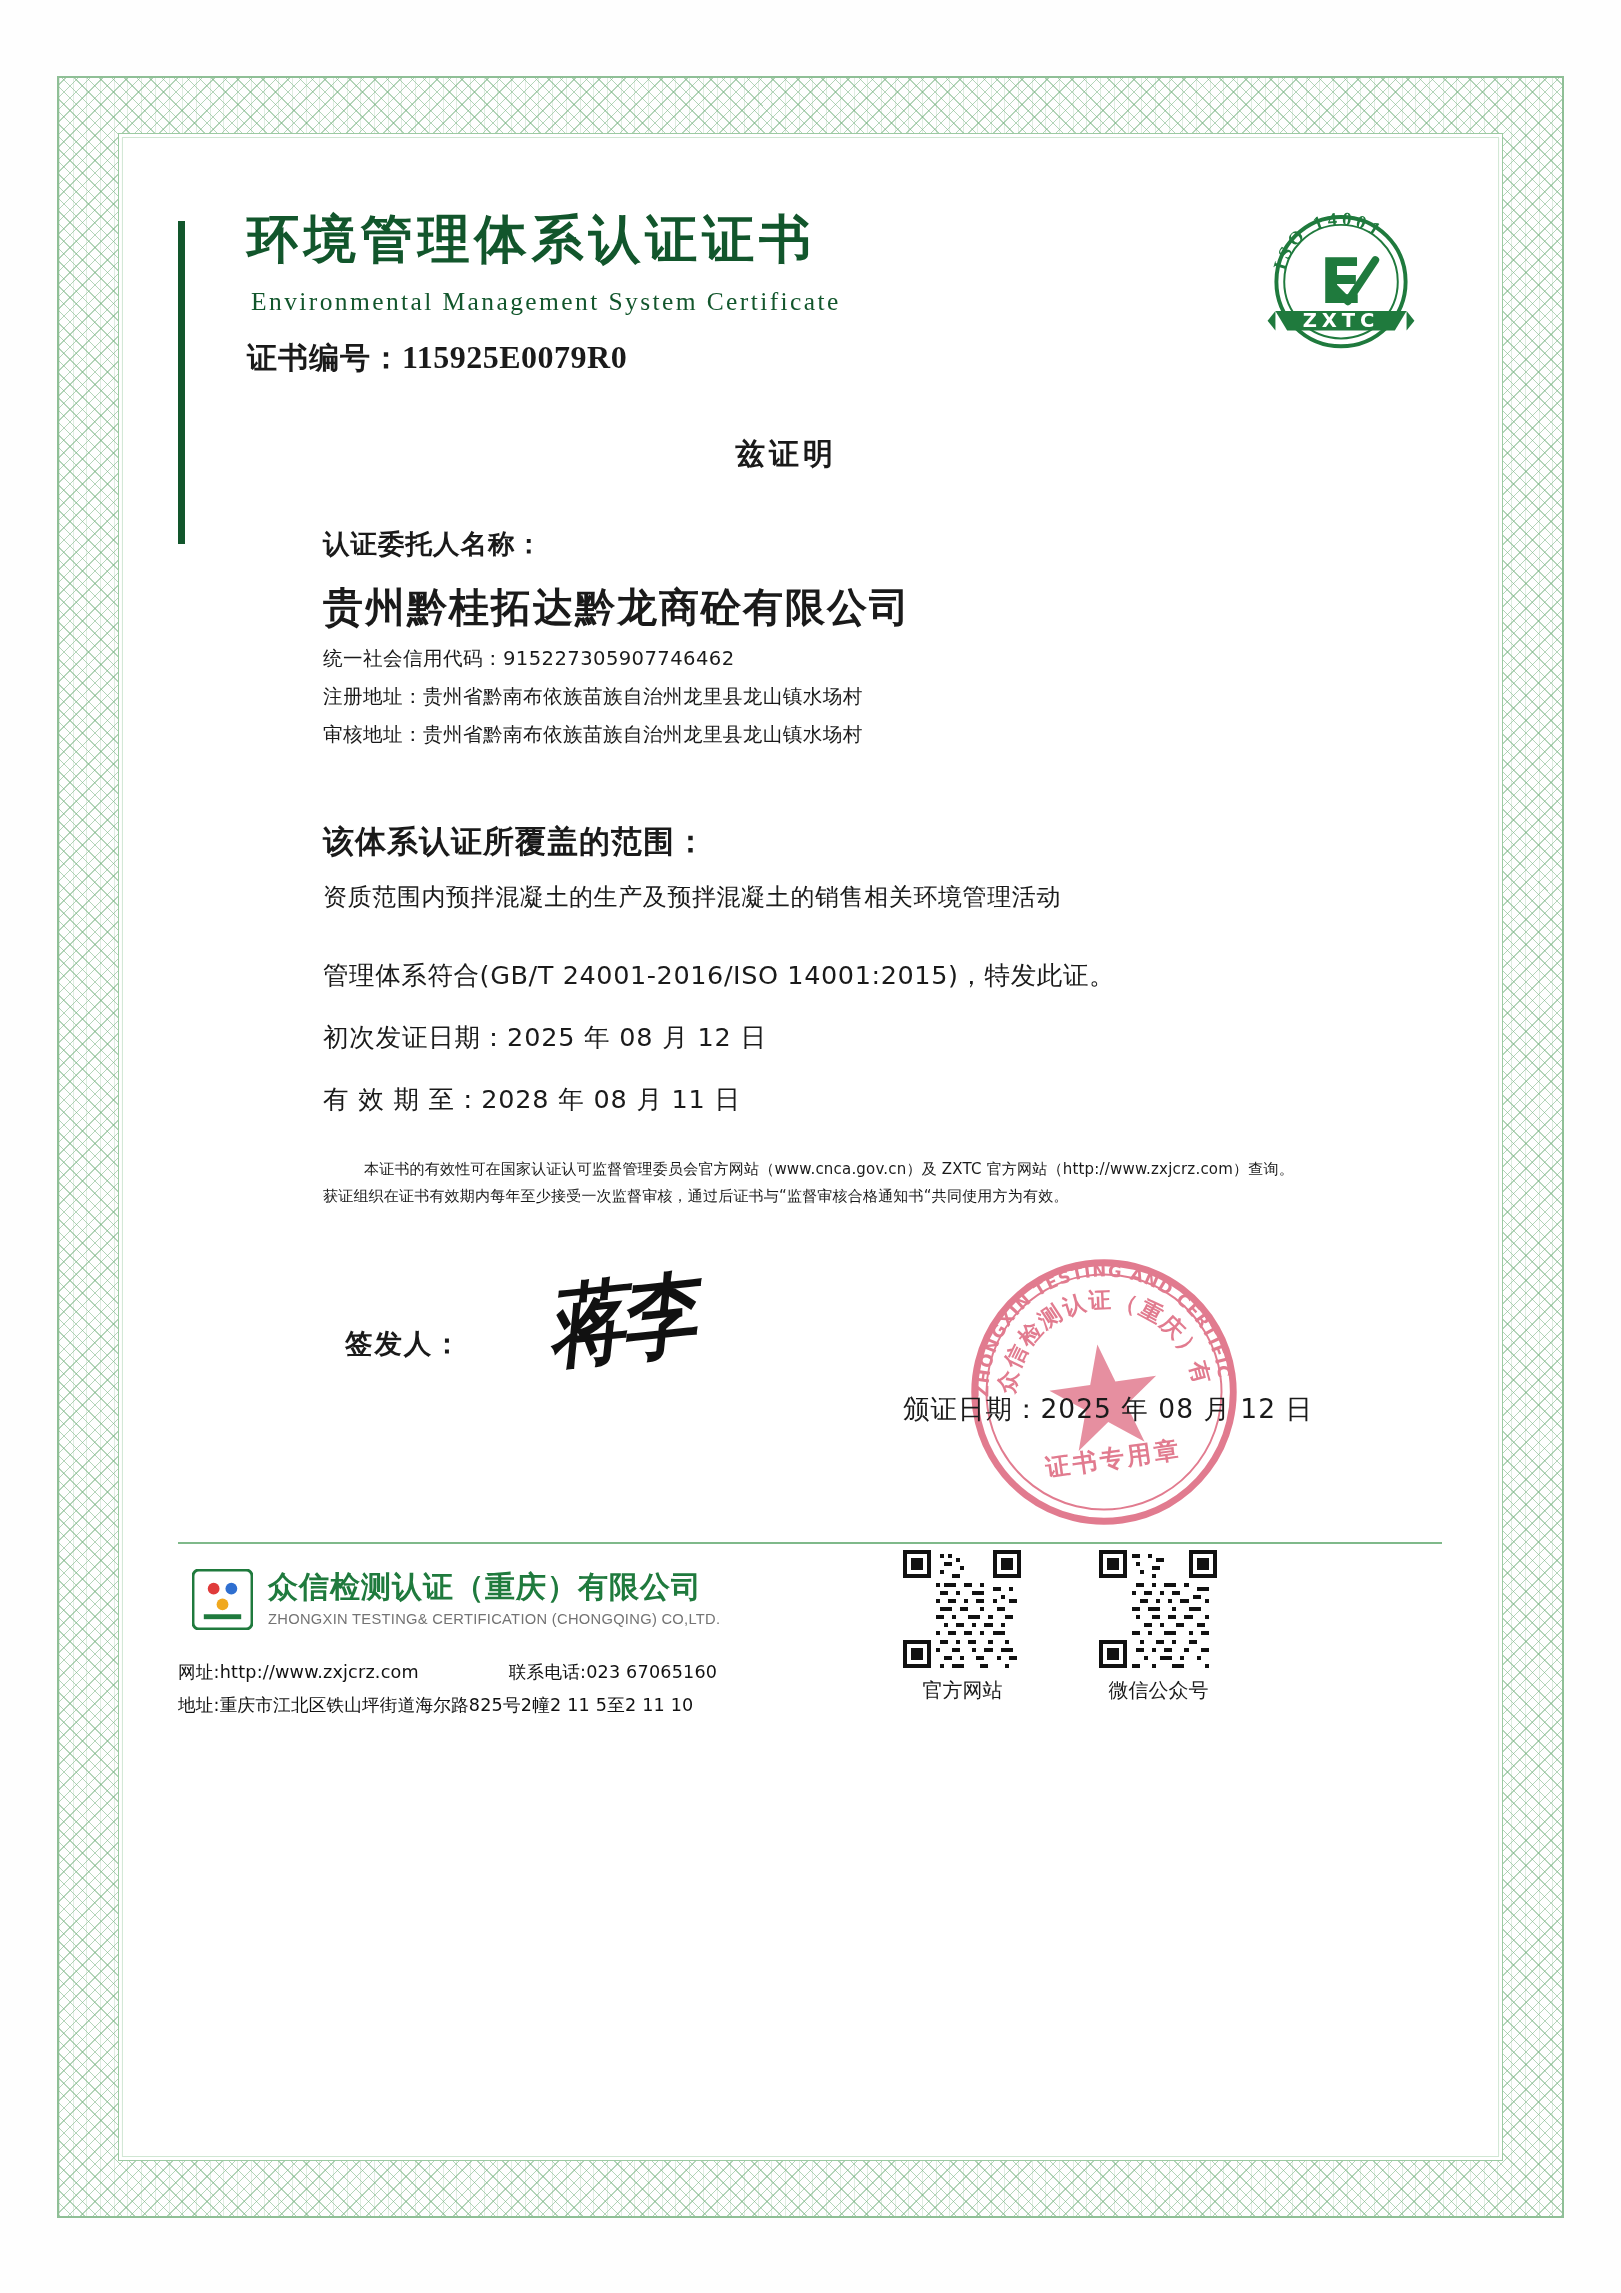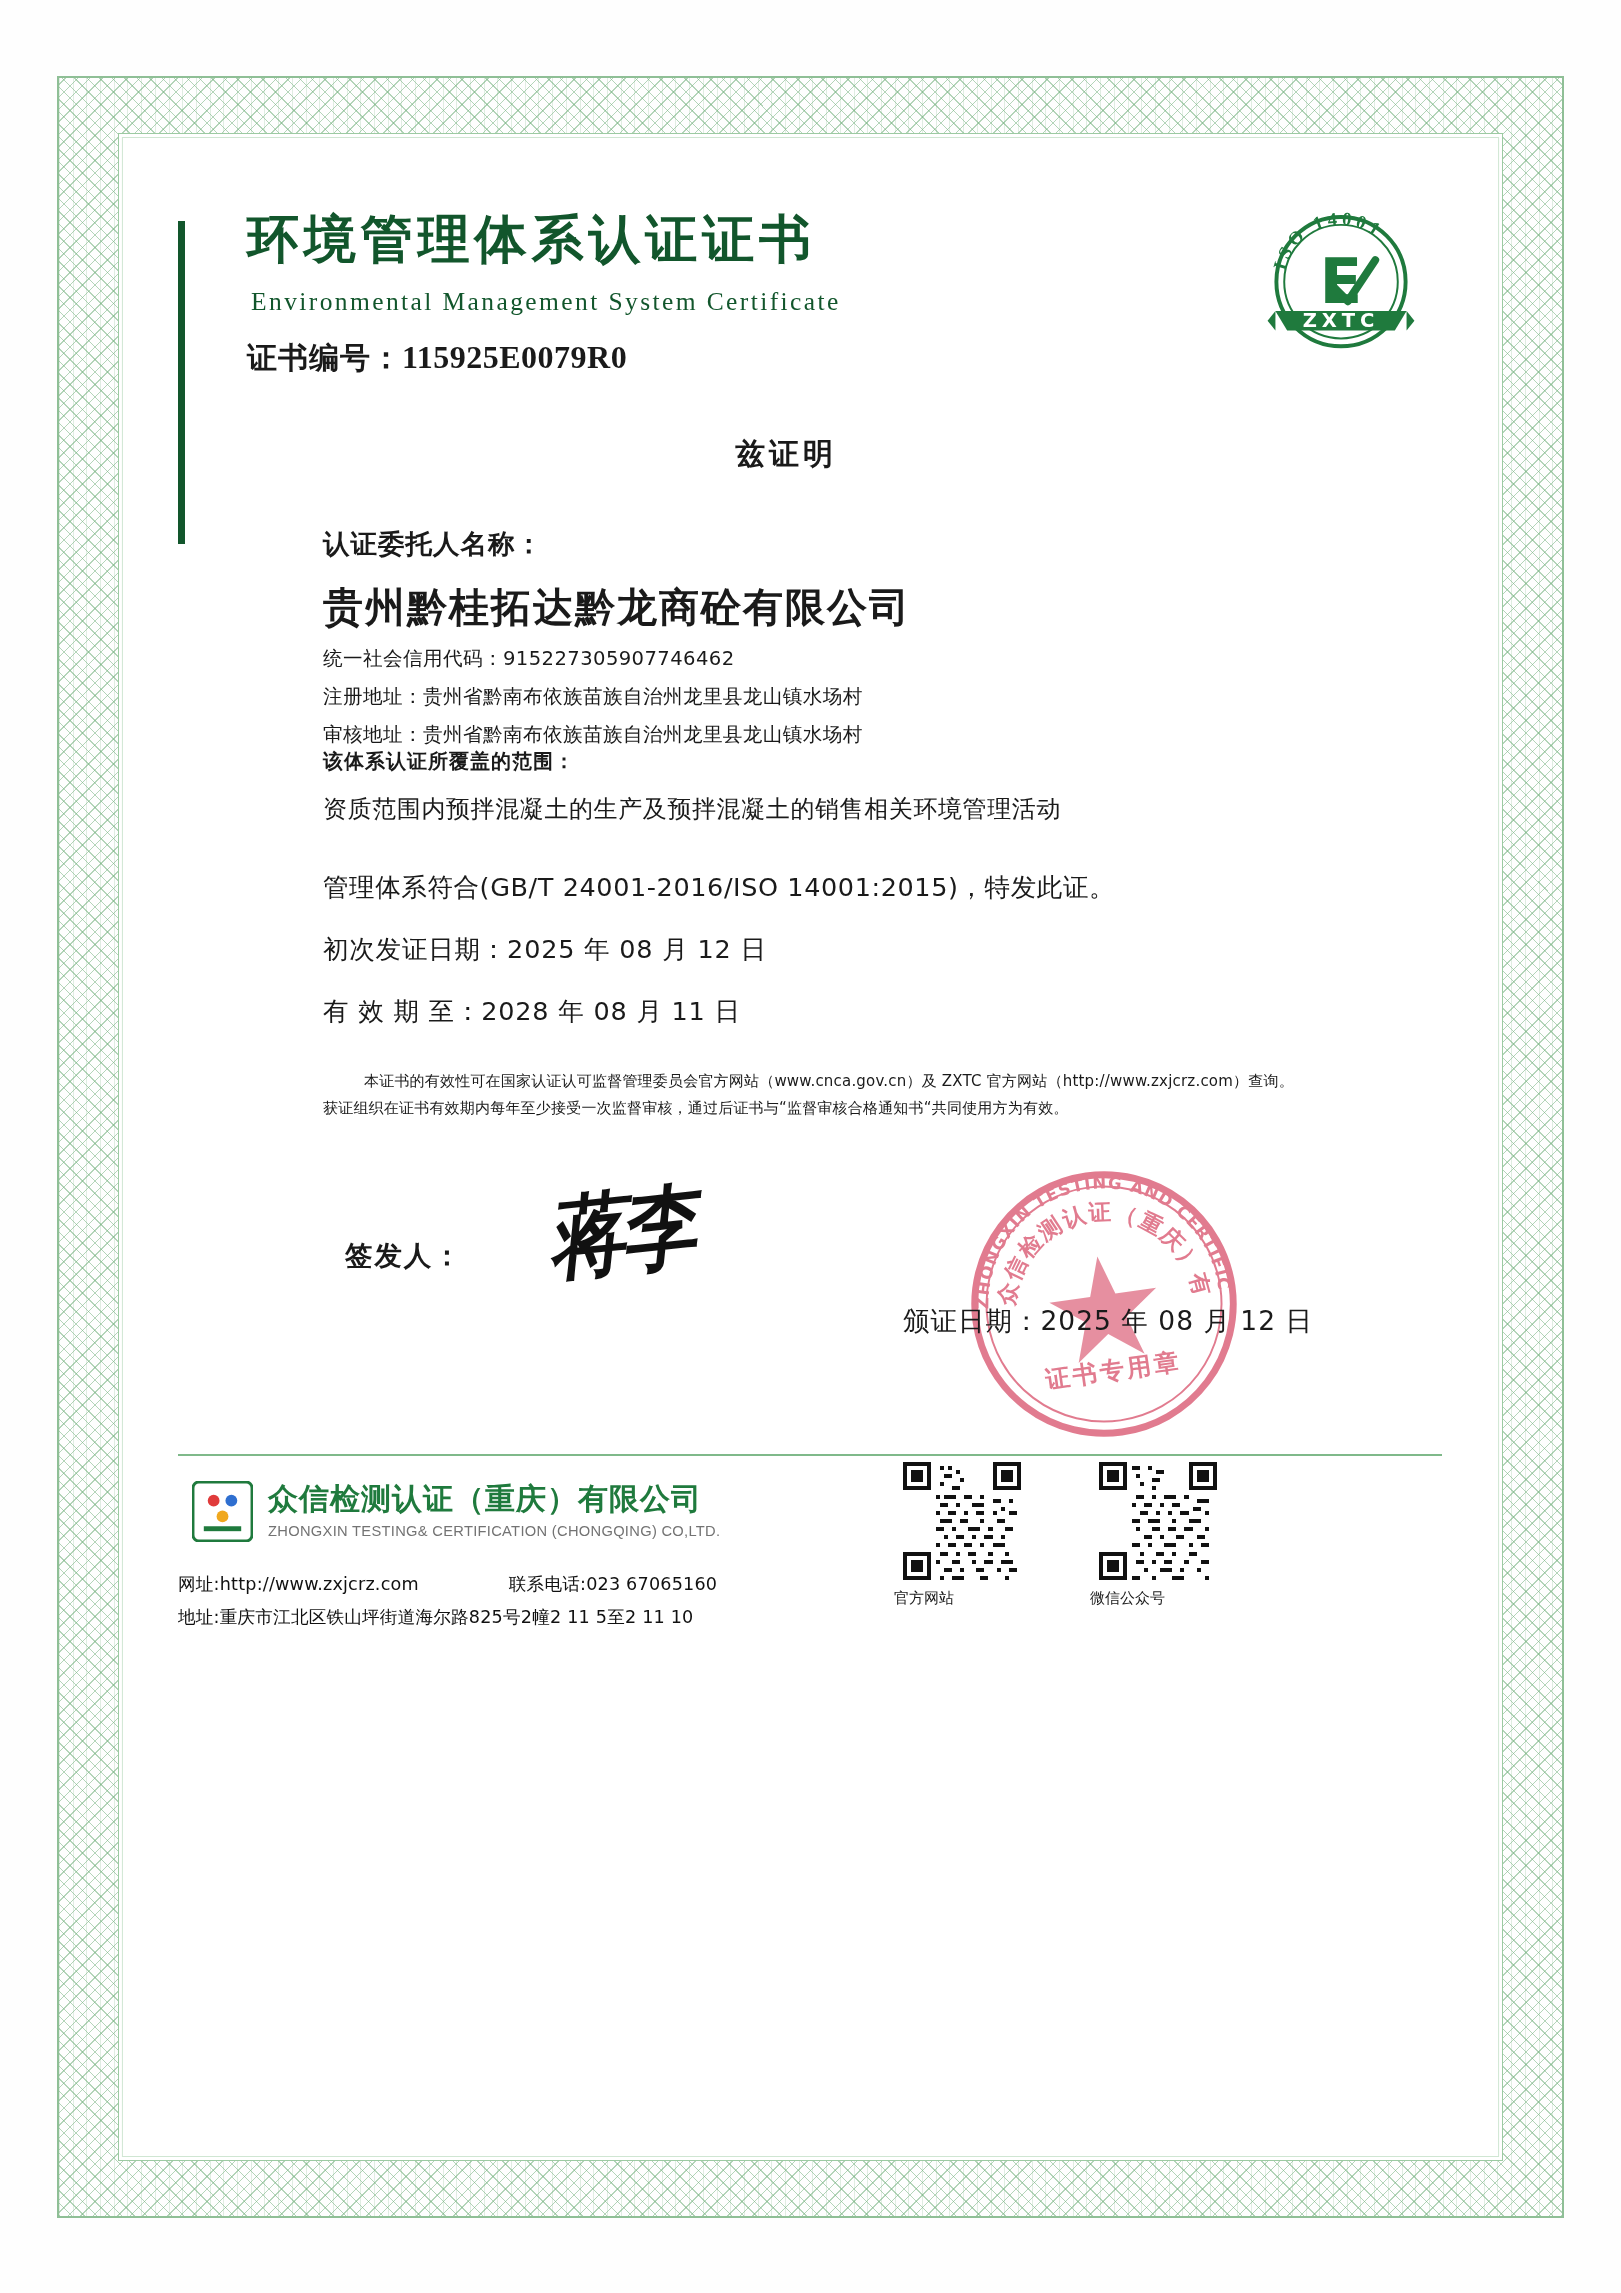--- a/index.html
+++ b/index.html
@@ -132,22 +132,23 @@
   }
   .meta-line {
     font-family: "DejaVu Sans", sans-serif;
     font-size: 19.6px;
     margin-top: 10.8px;
     letter-spacing: 0.4px;
   }
   .scope-label {
     font-family: "DejaVu Sans", sans-serif;
     font-weight: bold;
-    font-size: 20px;
+    font-size: 31px;
     letter-spacing: 1px;
+    margin-top: 73px;
   }
   .scope-text {
     font-family: "DejaVu Sans", sans-serif;
     font-size: 24px;
     margin-top: 17.6px;
     letter-spacing: 0.6px;
   }
   .standard-line {
     font-family: "DejaVu Sans", sans-serif;
     font-size: 25.5px;
@@ -267,23 +268,23 @@
     top: 5.9px;
     width: 118px;
     height: 118px;
   }
   .qr-1 { left: 725px; }
   .qr-2 { left: 921px; }
   .qr-cap {
     position: absolute;
     top: 133px;
     width: 137px;
-    text-align: left;
+    text-align: center;
     font-family: Liberation Mono, monospace;
-    font-size: 15px;
+    font-size: 20px;
   }
   .qr-cap-1 { left: 716px; }
   .qr-cap-2 { left: 912px; }
 </style>
 </head>
 <body>
 
 <div class="page">
   <div class="guilloche">
     <div class="guilloche-inner"></div>

